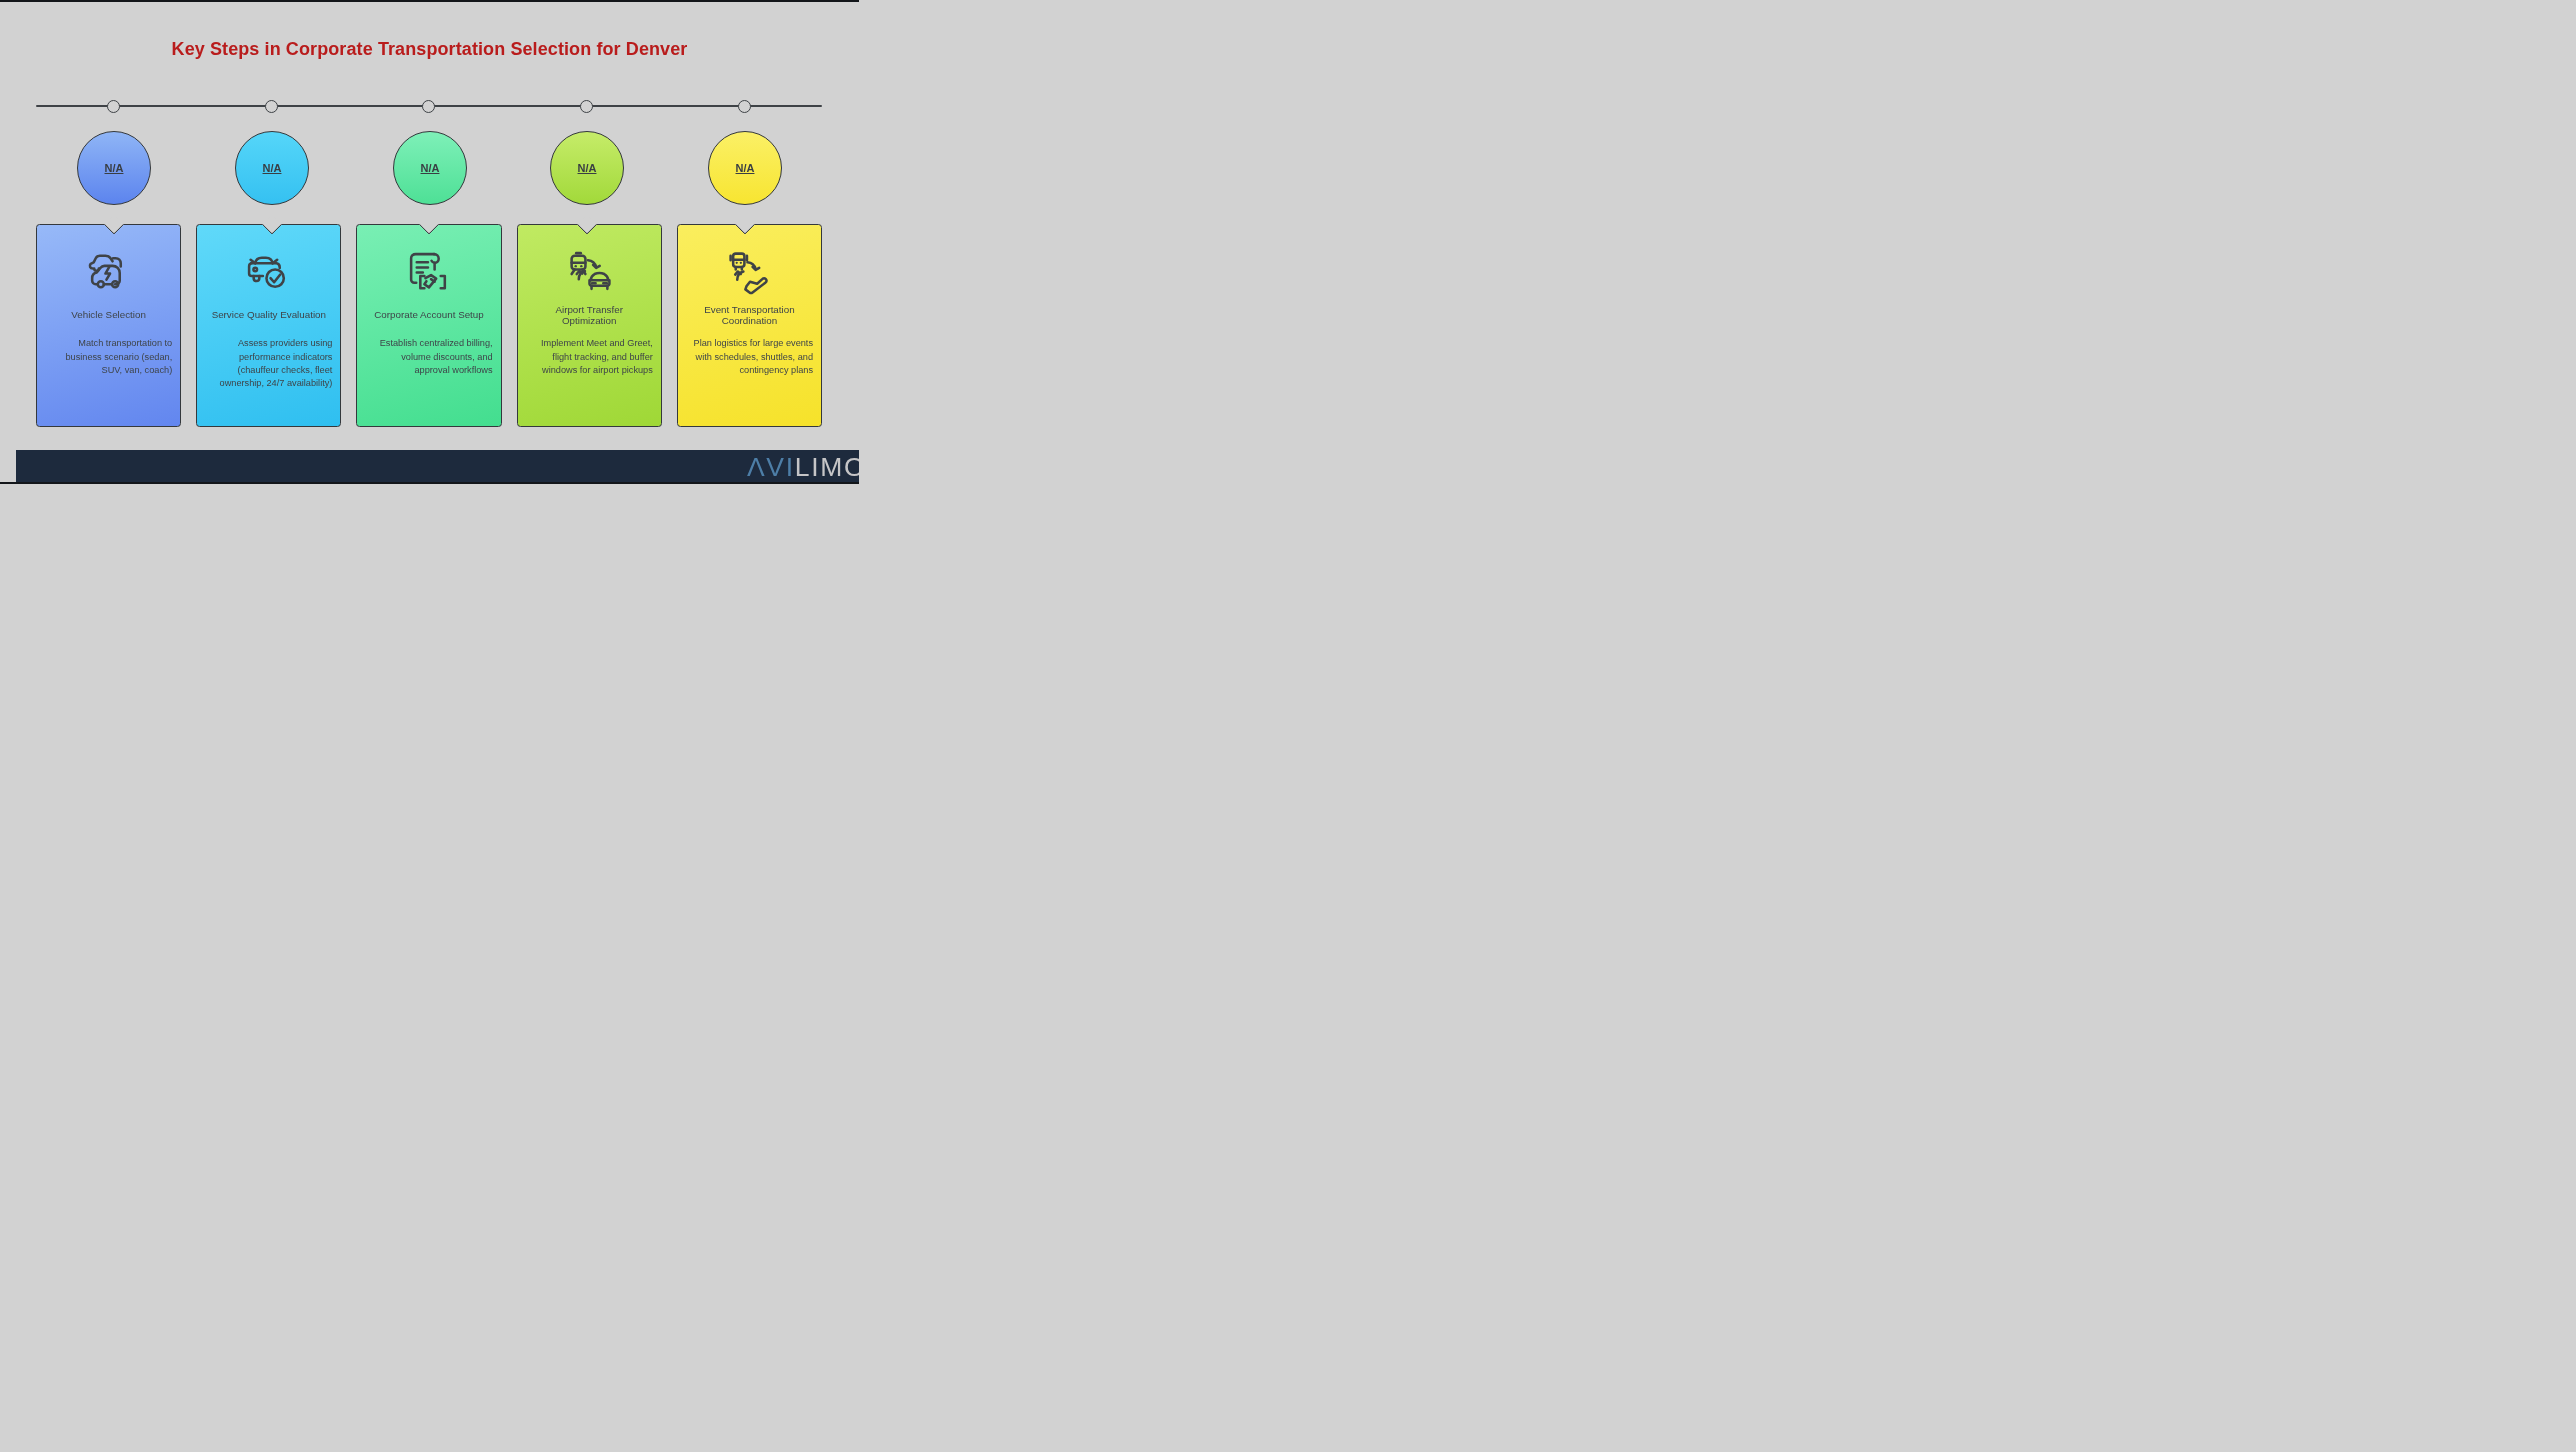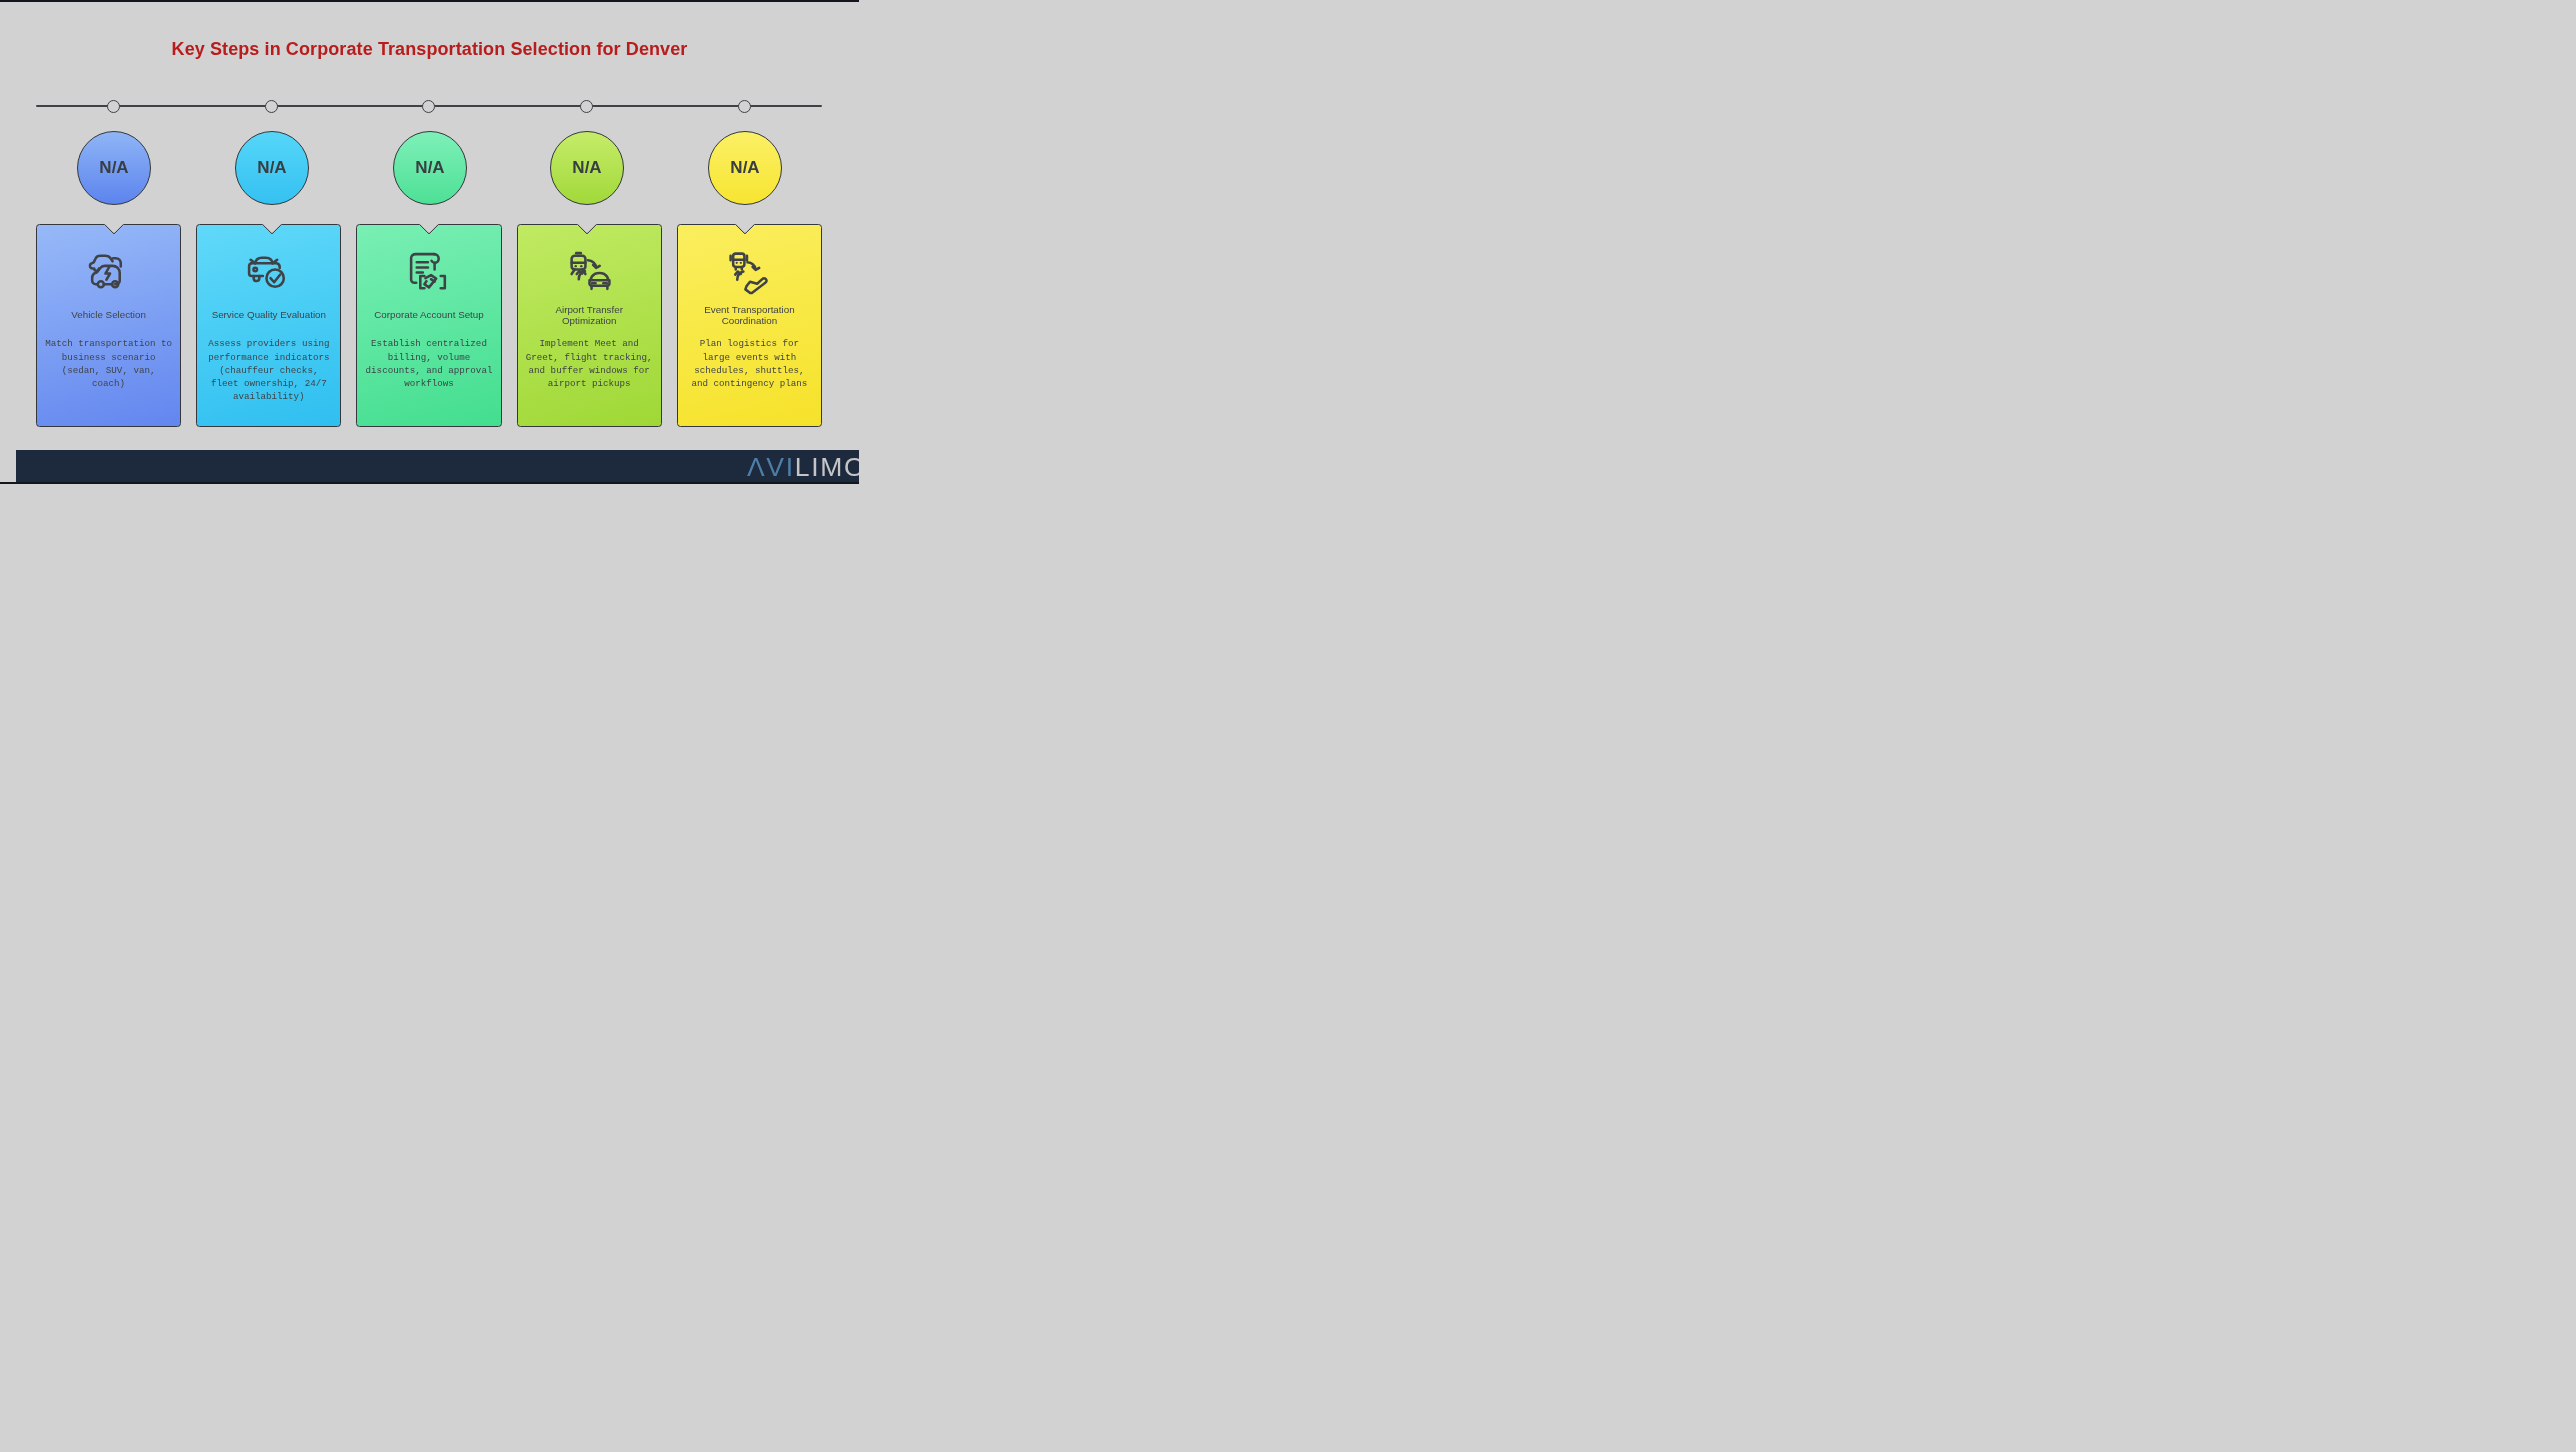--- a/index.html
+++ b/index.html
@@ -23,21 +23,21 @@
   }
   .timeline-marker{
     position:absolute;top:100px;width:13.2px;height:13.2px;border-radius:50%;
     border:1.7px solid #3e4246;background:#d2d2d2;
   }
   .badge-circle{
     position:absolute;top:131px;width:74px;height:74px;border-radius:50%;
     border:1.7px solid #33373b;display:flex;align-items:center;justify-content:center;
     z-index:1;
   }
-  .badge-circle span{font-size:17px;font-weight:bold;color:#393e43;}
+  .badge-circle span{font-size:11px;font-weight:bold;color:#393e43;text-decoration:underline;}
   .cards{
     position:absolute;top:224px;left:36px;width:786px;height:203px;
     display:flex;gap:15px;
   }
   .card{
     flex:1;height:203px;border:1.2px solid #34383c;border-radius:3.5px;
     display:flex;flex-direction:column;align-items:center;
     padding:22px 8px 9.2px 8px;position:relative;z-index:1;
   }
   .notch{
@@ -47,23 +47,22 @@
   }
   .icon-wrap{height:49px;margin-bottom:5.8px;display:flex;align-items:center;justify-content:center;}
   .icon-wrap svg{display:block;}
   .card-title{
     height:26.5px;display:flex;align-items:center;justify-content:center;
     text-align:center;font-size:9.8px;line-height:1.18;color:#3e4449;
   }
   .card:nth-child(4) .card-title{max-width:99px;}
   .card:nth-child(5) .card-title{max-width:123px;text-align:center;}
   .card-desc{
-    margin-top:9.2px;text-align:center;font-size:9.2px;line-height:1.44;color:#3e4449;
+    margin-top:9.2px;text-align:right;font-size:9.2px;line-height:1.44;color:#3e4449;
     max-width:142px;
-    font-family:Liberation Mono, monospace;
   }
   .footer{
     position:absolute;left:16px;top:450px;width:100%;height:34px;
     display:flex;align-items:center;justify-content:flex-end;
     padding-right:8.6px;z-index:5;
   }
   .logo{font-size:26.5px;letter-spacing:1.7px;line-height:1;white-space:nowrap;}
   .logo span{font-weight:400;}
 </style>
 </head>

